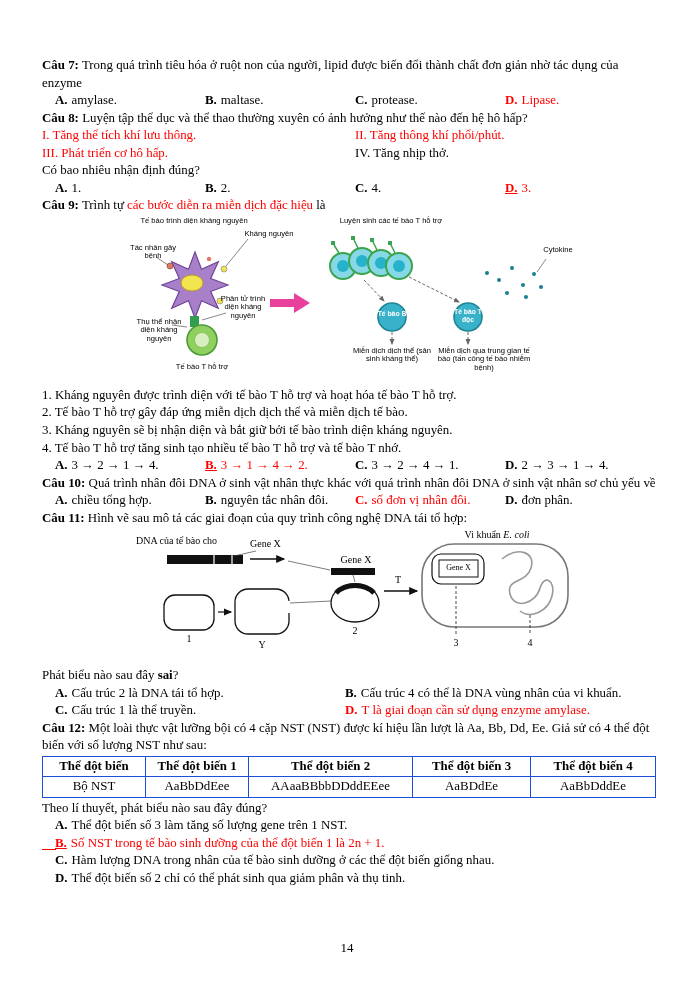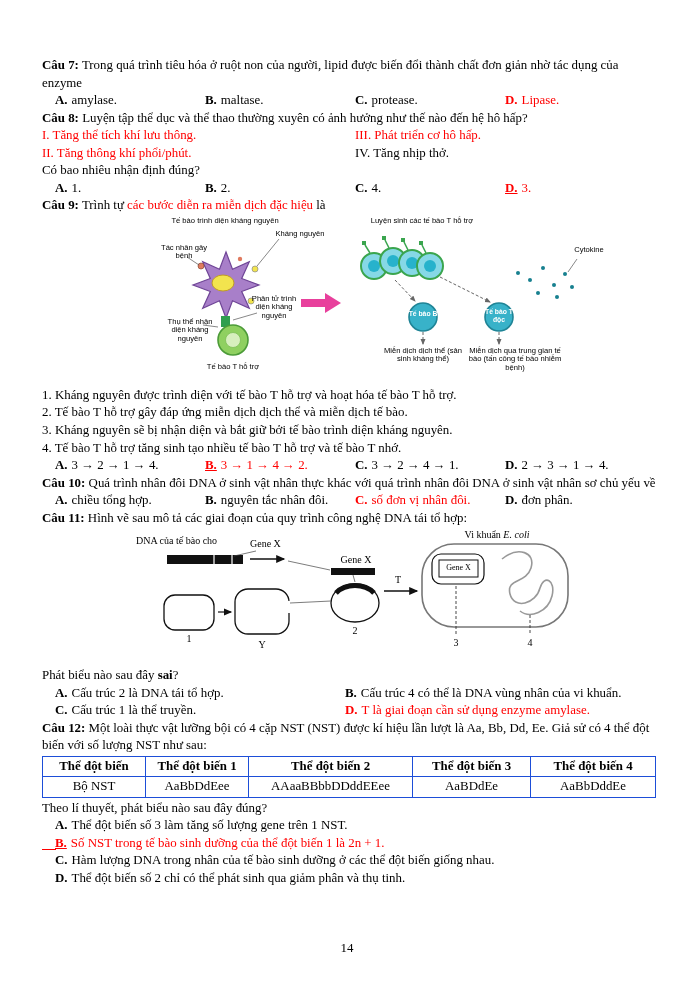--- a/index.html
+++ b/index.html
@@ -20,21 +20,21 @@
   .optline.with-lead{position:relative;}
   .optline.with-lead::before{content:"";position:absolute;left:0;top:1px;width:14px;height:13px;border-bottom:1.6px solid #ff0000;}
   table.nst{border-collapse:collapse;width:100%;margin:1px 0 2px;text-align:center;}
   table.nst th,table.nst td{border:1px solid #1d4ed8;padding:0 2px;line-height:1.5;font-size:12.9px;}
   table.nst th{font-weight:700;}
   .pagenum{position:absolute;left:0;right:0;bottom:24px;text-align:center;}
   
   .dg{position:relative;}
   .dg svg{position:absolute;left:0;top:0;}
   .dg .lbl{position:absolute;text-align:center;line-height:1.12;}
-  .dg-immune{width:490px;height:168px;margin:2px 0 2px 119px;}
+  .dg-immune{width:490px;height:168px;margin:2px 0 2px 88px;}
   .dg-immune .lbl{font-family:"Liberation Sans",sans-serif;font-size:7.6px;}
   .dg-immune .lbl.in-cell{color:#fff;font-size:6.8px;font-weight:700;}
   .dg-dna{width:530px;height:138px;margin:2px 0 0 92px;}
   .dg-dna .lbl{font-family:"Liberation Serif",serif;font-size:10px;}
   .dg-dna .lbl.small{font-size:8px;}
 </style>
 </head>
 <body>
 
 <div class="page">
@@ -46,22 +46,22 @@
       <span class="opt"><b class="opt-label">B.</b><span>maltase.</span></span>
       <span class="opt"><b class="opt-label">C.</b><span>protease.</span></span>
       <span class="opt"><b class="opt-label red">D.</b><span class="red">Lipase.</span></span>
     </div>
   </div>
 
   <div>
     <p><b class="qlabel">Câu 8:</b> <span>Luyện tập thể dục và thể thao thường xuyên có ảnh hưởng như thế nào đến hệ hô hấp?</span></p>
     <div class="two-col">
       <span class="red">I. Tăng thể tích khí lưu thông.</span>
+      <span class="red">II. Tăng thông khí phổi/phút.</span>
       <span class="red">III. Phát triển cơ hô hấp.</span>
-      <span class="red">II. Tăng thông khí phổi/phút.</span>
       <span>IV. Tăng nhịp thở.</span>
     </div>
     <p>Có bao nhiêu nhận định đúng?</p>
     <div class="opts opts-4">
       <span class="opt"><b class="opt-label">A.</b><span>1.</span></span>
       <span class="opt"><b class="opt-label">B.</b><span>2.</span></span>
       <span class="opt"><b class="opt-label">C.</b><span>4.</span></span>
       <span class="opt"><b class="opt-label red u">D.</b><span class="red">3.</span></span>
     </div>
   </div>

